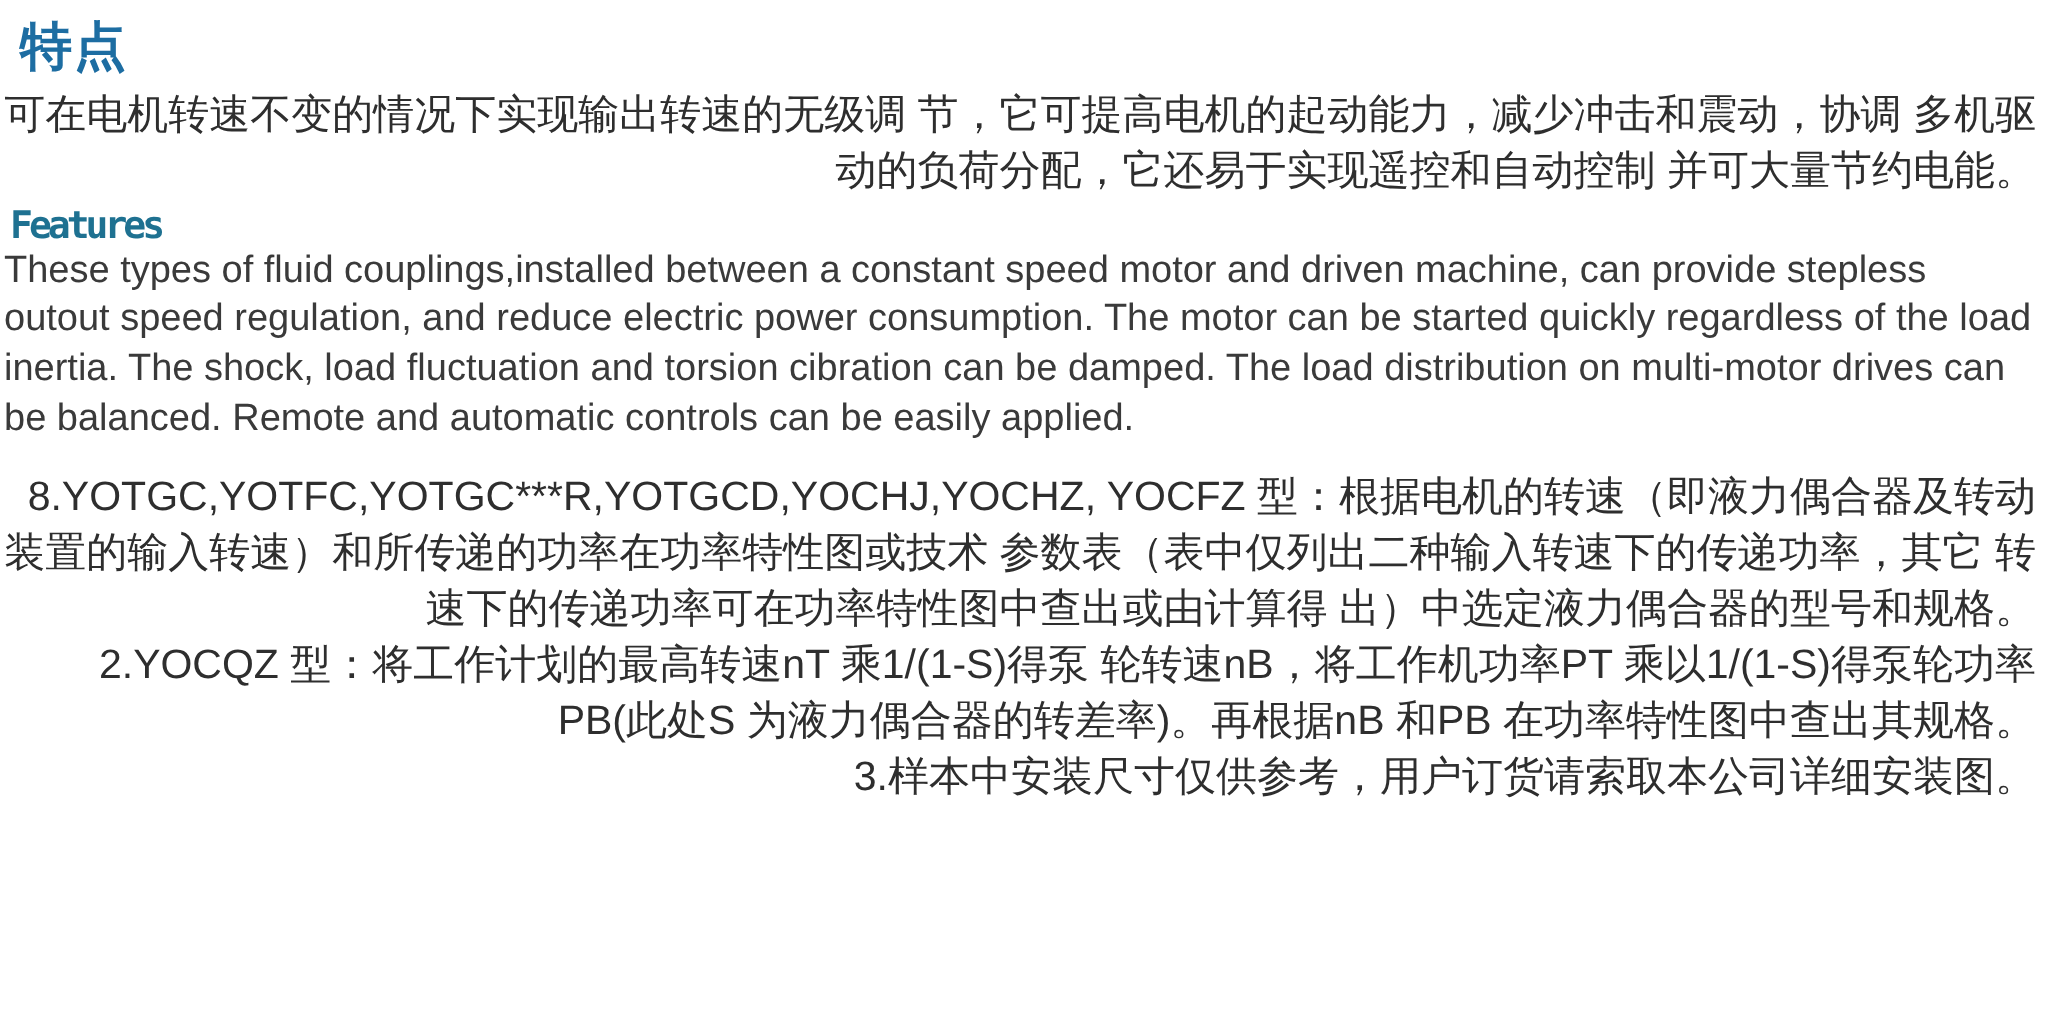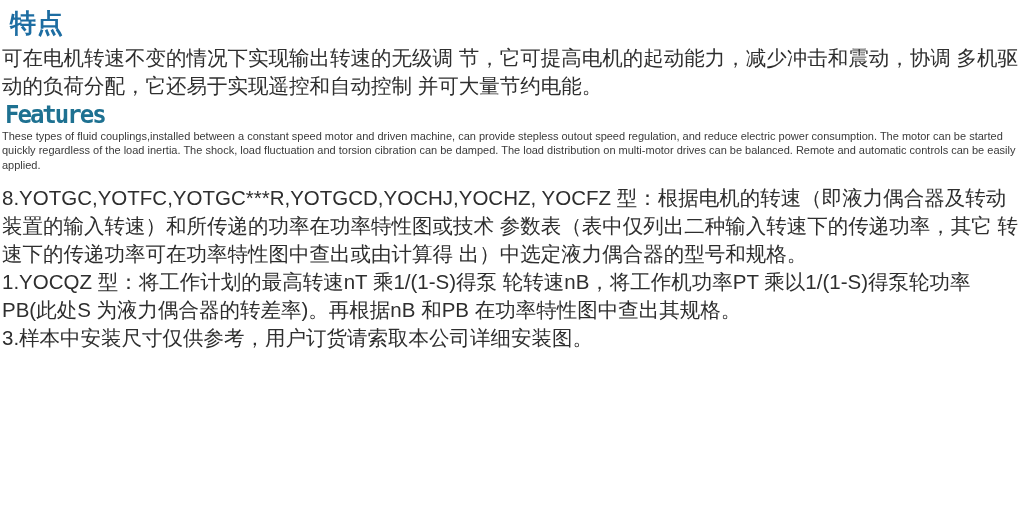--- a/index.html
+++ b/index.html
@@ -20,39 +20,39 @@
     font-size:26px;
     line-height:1.18;
     color:#1d6da2;
     letter-spacing:1px;
   }
   
   .h-en {
     margin:0 0 0 5px;
     font-family:"DejaVu Sans Mono","Liberation Mono",monospace;
     font-weight:bold;
-    font-size:24px;
+    font-size:19px;
     line-height:1.08;
     color:#1e7191;
     letter-spacing:-2px;
   }
   
   .p-cn {
     margin:0;
     padding:0 6px 0 2px;
     font-size:20.5px;
     line-height:1.38;
     color:#2e2e2e;
-    text-align:left;
+    text-align:right;
   }
   
   .p-en {
     margin:0;
     padding:0 6px 0 2px;
-    font-size:11px;
+    font-size:19px;
     line-height:1.3;
     color:#3a3a3a;
   }
   .sec-features { padding-top:8px; }
   .sec-features .p-cn { margin-top:5px; }
   .sec-features .h-en { margin-top:3px; }
 
   .sec-application {
     position:relative;
     margin-top:28px;
@@ -77,17 +77,17 @@
   <div class="sec-features">
     <h2 class="h-cn">特点</h2>
     <p class="p-cn">可在电机转速不变的情况下实现输出转速的无级调 节，它可提高电机的起动能力，减少冲击和震动，协调 多机驱动的负荷分配，它还易于实现遥控和自动控制 并可大量节约电能。</p>
     <h2 class="h-en">Features</h2>
     <p class="p-en">These types of fluid couplings,installed between a constant speed motor and driven machine, can provide stepless outout speed regulation, and reduce electric power consumption. The motor can be started quickly regardless of the load inertia. The shock, load fluctuation and torsion cibration can be damped. The load distribution on multi-motor drives can be balanced. Remote and automatic controls can be easily applied.</p>
   </div>
 
 
   <div class="sec-selection">
     <p class="p-cn">8.YOTGC,YOTFC,YOTGC***R,YOTGCD,YOCHJ,YOCHZ, YOCFZ 型：根据电机的转速（即液力偶合器及转动装置的输入转速）和所传递的功率在功率特性图或技术 参数表（表中仅列出二种输入转速下的传递功率，其它 转速下的传递功率可在功率特性图中查出或由计算得 出）中选定液力偶合器的型号和规格。</p>
-    <p class="p-cn">1.YOCQZ 型：将工作计划的最高转速nT 乘1/(1-S)得泵 轮转速nB，将工作机功率PT 乘以1/(1-S)得泵轮功率 PB(此处S 为液力偶合器的转差率)。再根据nB 和PB 在功率特性图中查出其规格。</p>
+    <p class="p-cn">2.YOCQZ 型：将工作计划的最高转速nT 乘1/(1-S)得泵 轮转速nB，将工作机功率PT 乘以1/(1-S)得泵轮功率 PB(此处S 为液力偶合器的转差率)。再根据nB 和PB 在功率特性图中查出其规格。</p>
     <p class="p-cn">3.样本中安装尺寸仅供参考，用户订货请索取本公司详细安装图。</p>
   </div>
 
 </div>
 
 </body></html>

